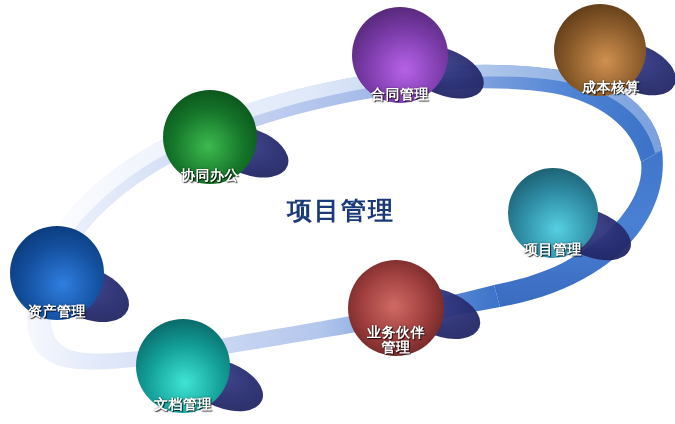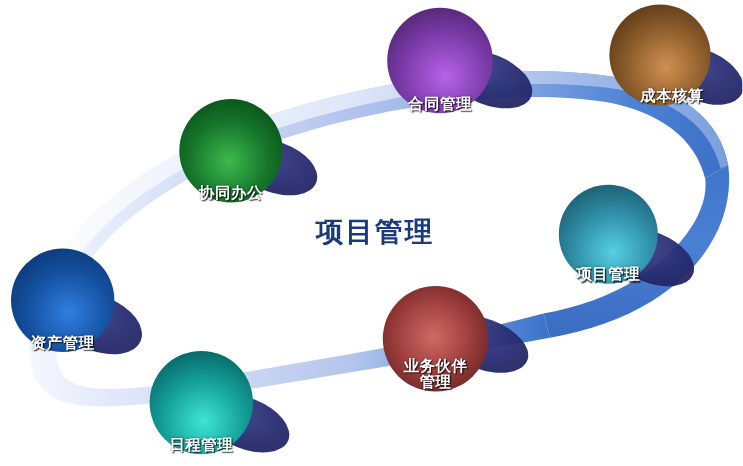--- a/index.html
+++ b/index.html
@@ -189,19 +189,19 @@
                 background: radial-gradient(circle at 48% 48%, #d06a64 0%, #9b3c3c 50%, #4d1616 100%);">
       <span class="label" style="font-size:14px;margin-top:20px;">业务伙伴
 管理</span>
     </div>
   </div>
 
   <div class="node" style="left:183px; top:366px;">
     <div class="shadow" style="left:0px; top:-4px; width:82px; height:46px; transform:rotate(22deg);"></div>
     <div class="ball" style="left:-47px; top:-47px; width:94px; height:94px;
                 background: radial-gradient(circle at 52% 68%, #3fe5d4 0%, #129c96 48%, #044a4c 100%);">
-      <span class="label" style="font-size:14px;">日程管理</span>
+      <span class="label" style="font-size:14px;">文档管理</span>
     </div>
   </div>
 
   <div id="center-title" style="left:287px; top:194px;">项目管理</div>
 
 </div>
 
 </body></html>

